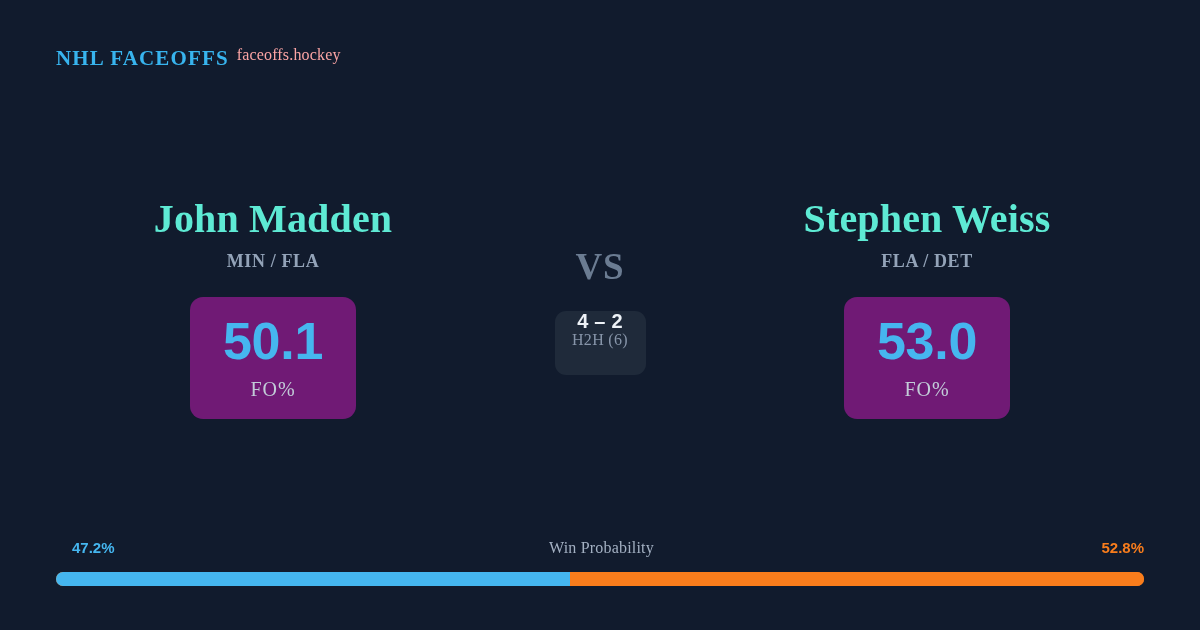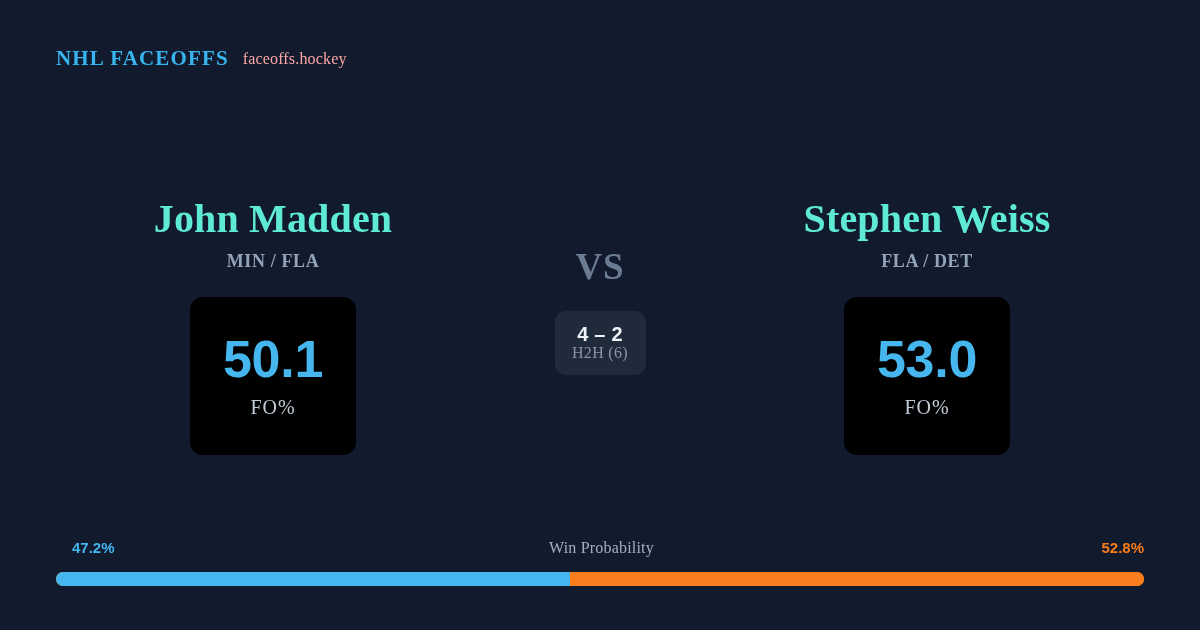--- a/index.html
+++ b/index.html
@@ -16,22 +16,22 @@
     font-family: "Liberation Serif", serif;
     -webkit-font-smoothing: antialiased;
   }
 
   
   .brand-bar {
     position: absolute;
     left: 56px;
     top: 46px;
     display: flex;
-    align-items: center;
-    gap: 14px;
+    align-items: flex-start;
+    gap: 8px;
   }
   .brand-name {
     font-family: "Liberation Serif", serif;
     font-size: 21px;
     font-weight: bold;
     letter-spacing: 0.055em;
     color: #38b4ee;
     white-space: nowrap;
   }
   .brand-domain {
@@ -73,22 +73,22 @@
     font-family: "Liberation Serif", serif;
     font-size: 18px;
     font-weight: bold;
     color: #93a3b8;
     letter-spacing: 0.035em;
     white-space: nowrap;
   }
   .stat-card {
     margin-top: 25px;
     width: 166px;
-    height: 158px;
-    background: #000000;
+    height: 122px;
+    background: #701a75;
     border-radius: 13px;
     display: flex;
     flex-direction: column;
     align-items: center;
     justify-content: center;
   }
   .stat-value {
     font-family: "Liberation Sans", sans-serif;
     font-size: 52px;
     font-weight: bold;
@@ -122,21 +122,21 @@
   }
   .h2h-card {
     margin-top: 26px;
     width: 91px;
     height: 64px;
     background: #1f2a3a;
     border-radius: 11px;
     display: flex;
     flex-direction: column;
     align-items: center;
-    justify-content: center;
+    justify-content: flex-start;
   }
   .h2h-score {
     font-family: "Liberation Sans", sans-serif;
     font-size: 20px;
     font-weight: bold;
     color: #eef2f7;
     line-height: 1;
     letter-spacing: 0.01em;
   }
   .h2h-label {

